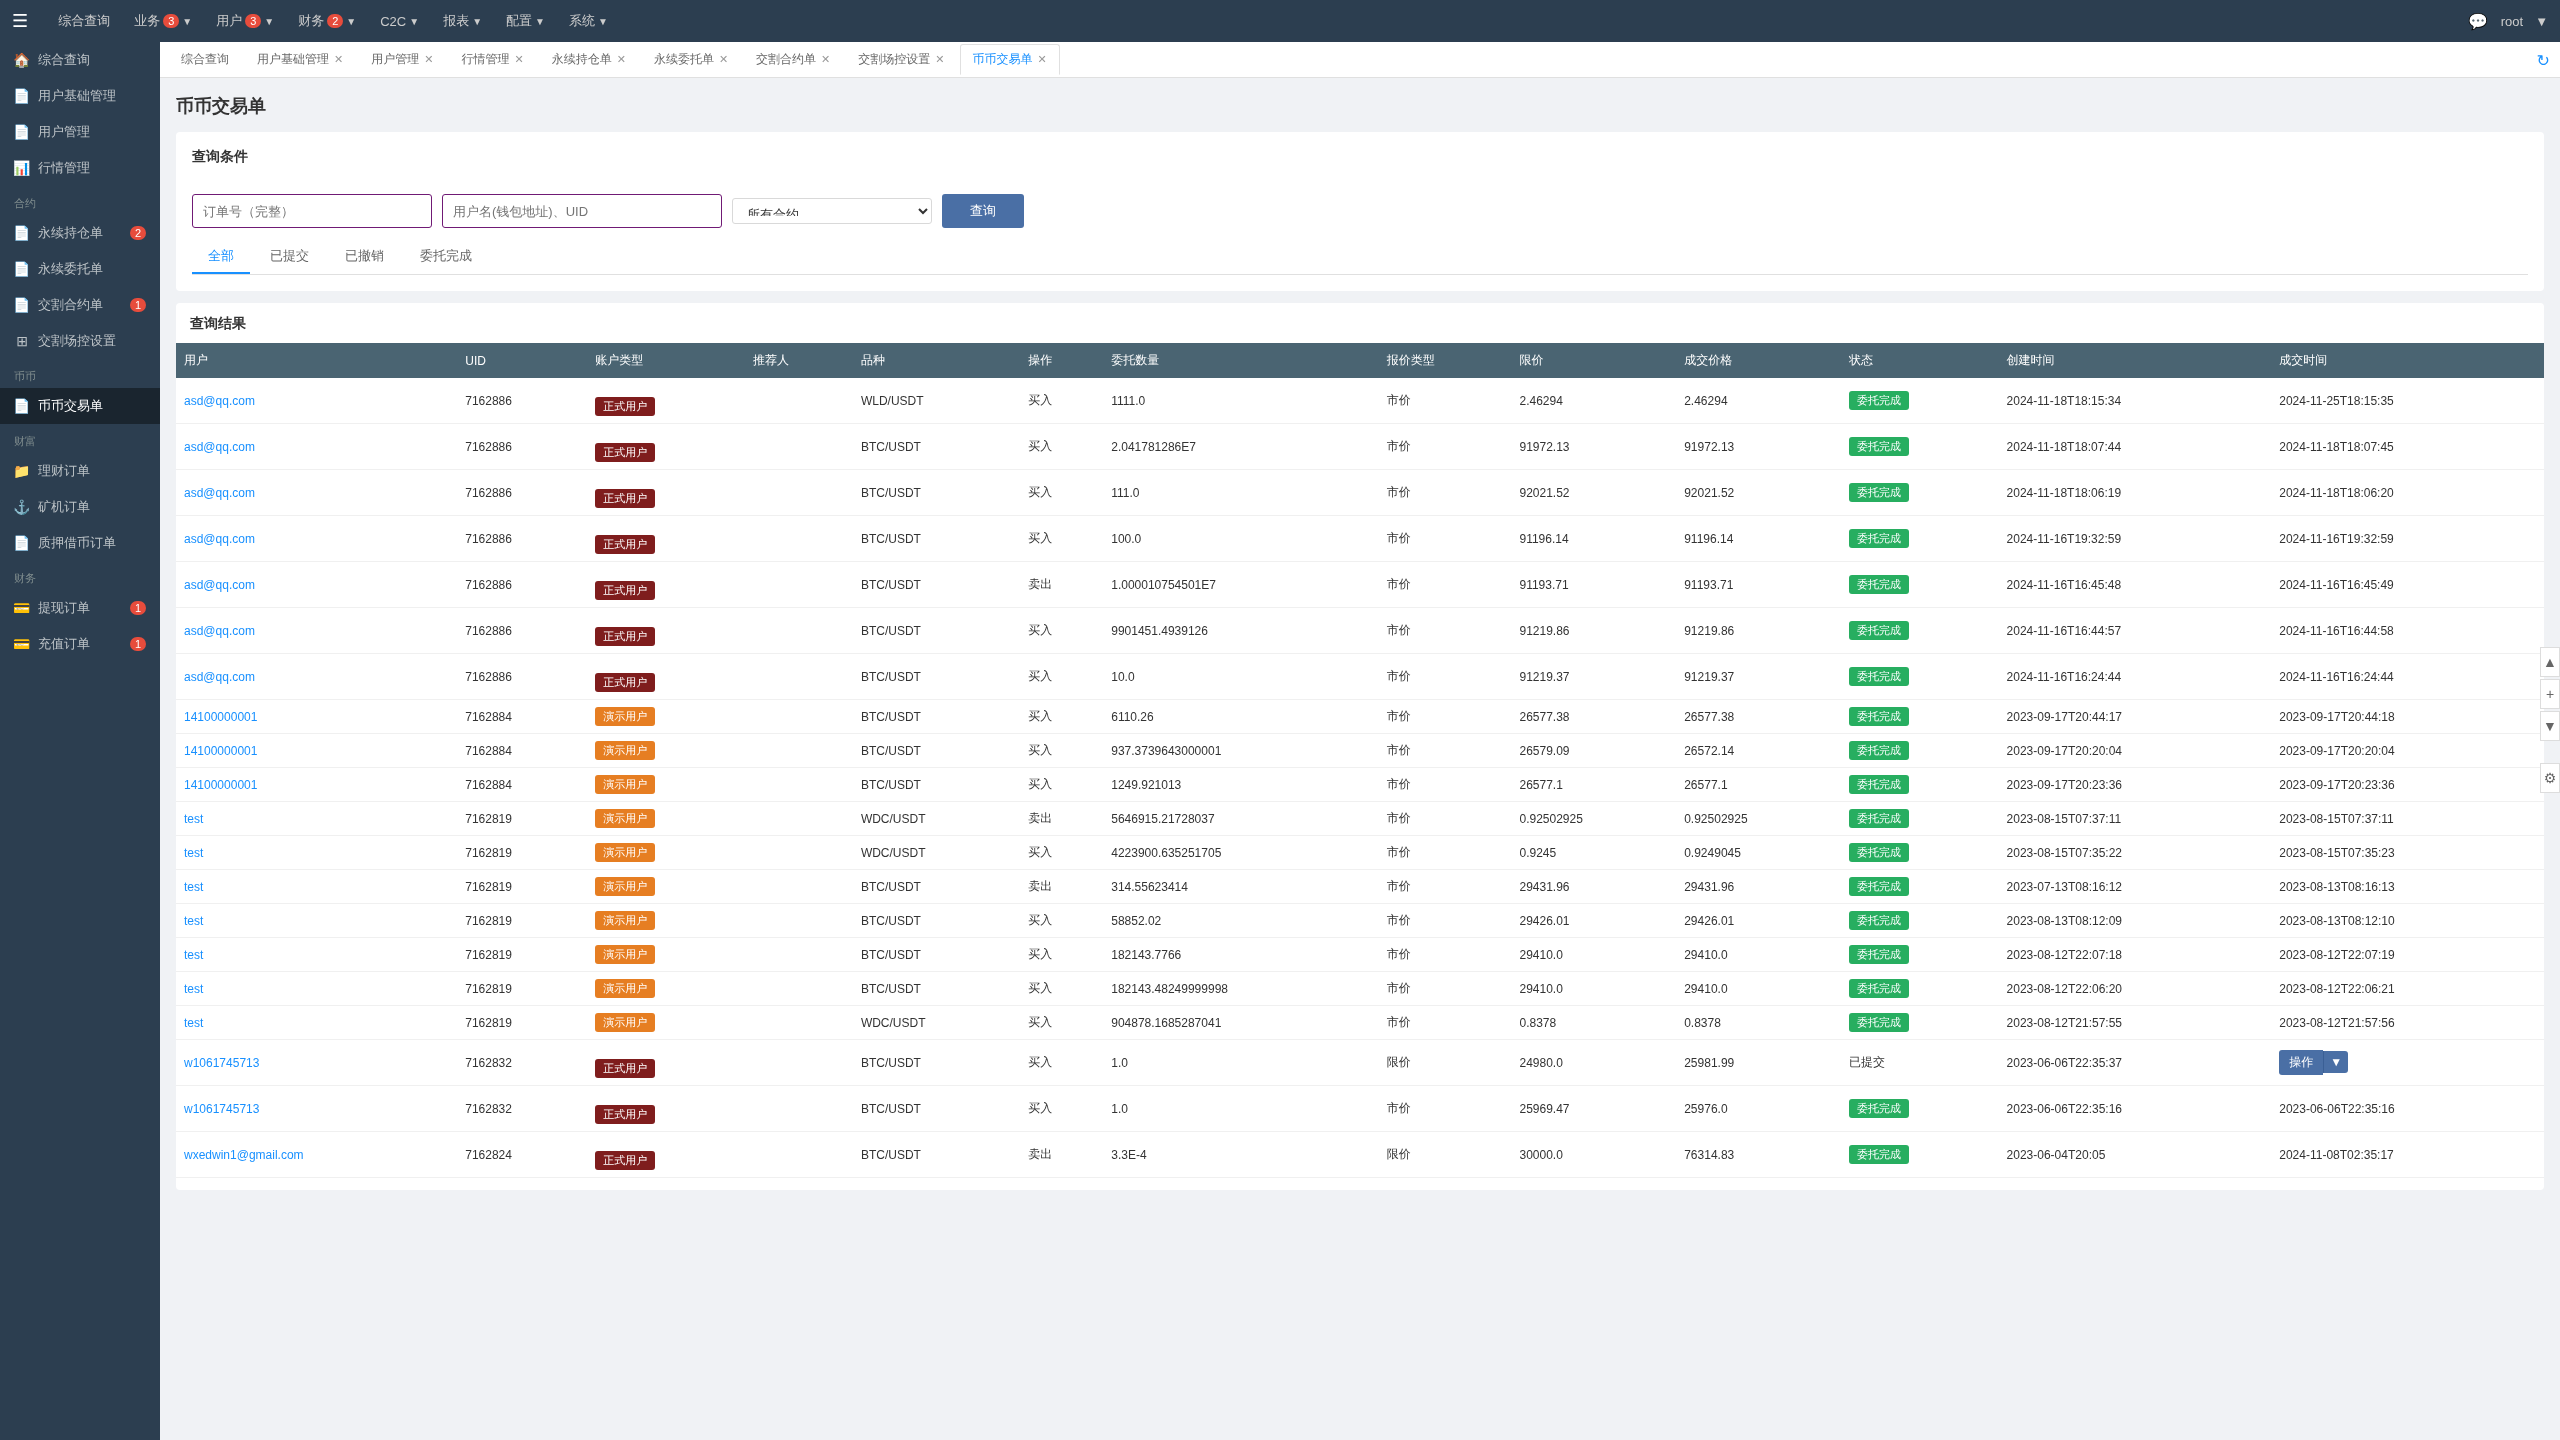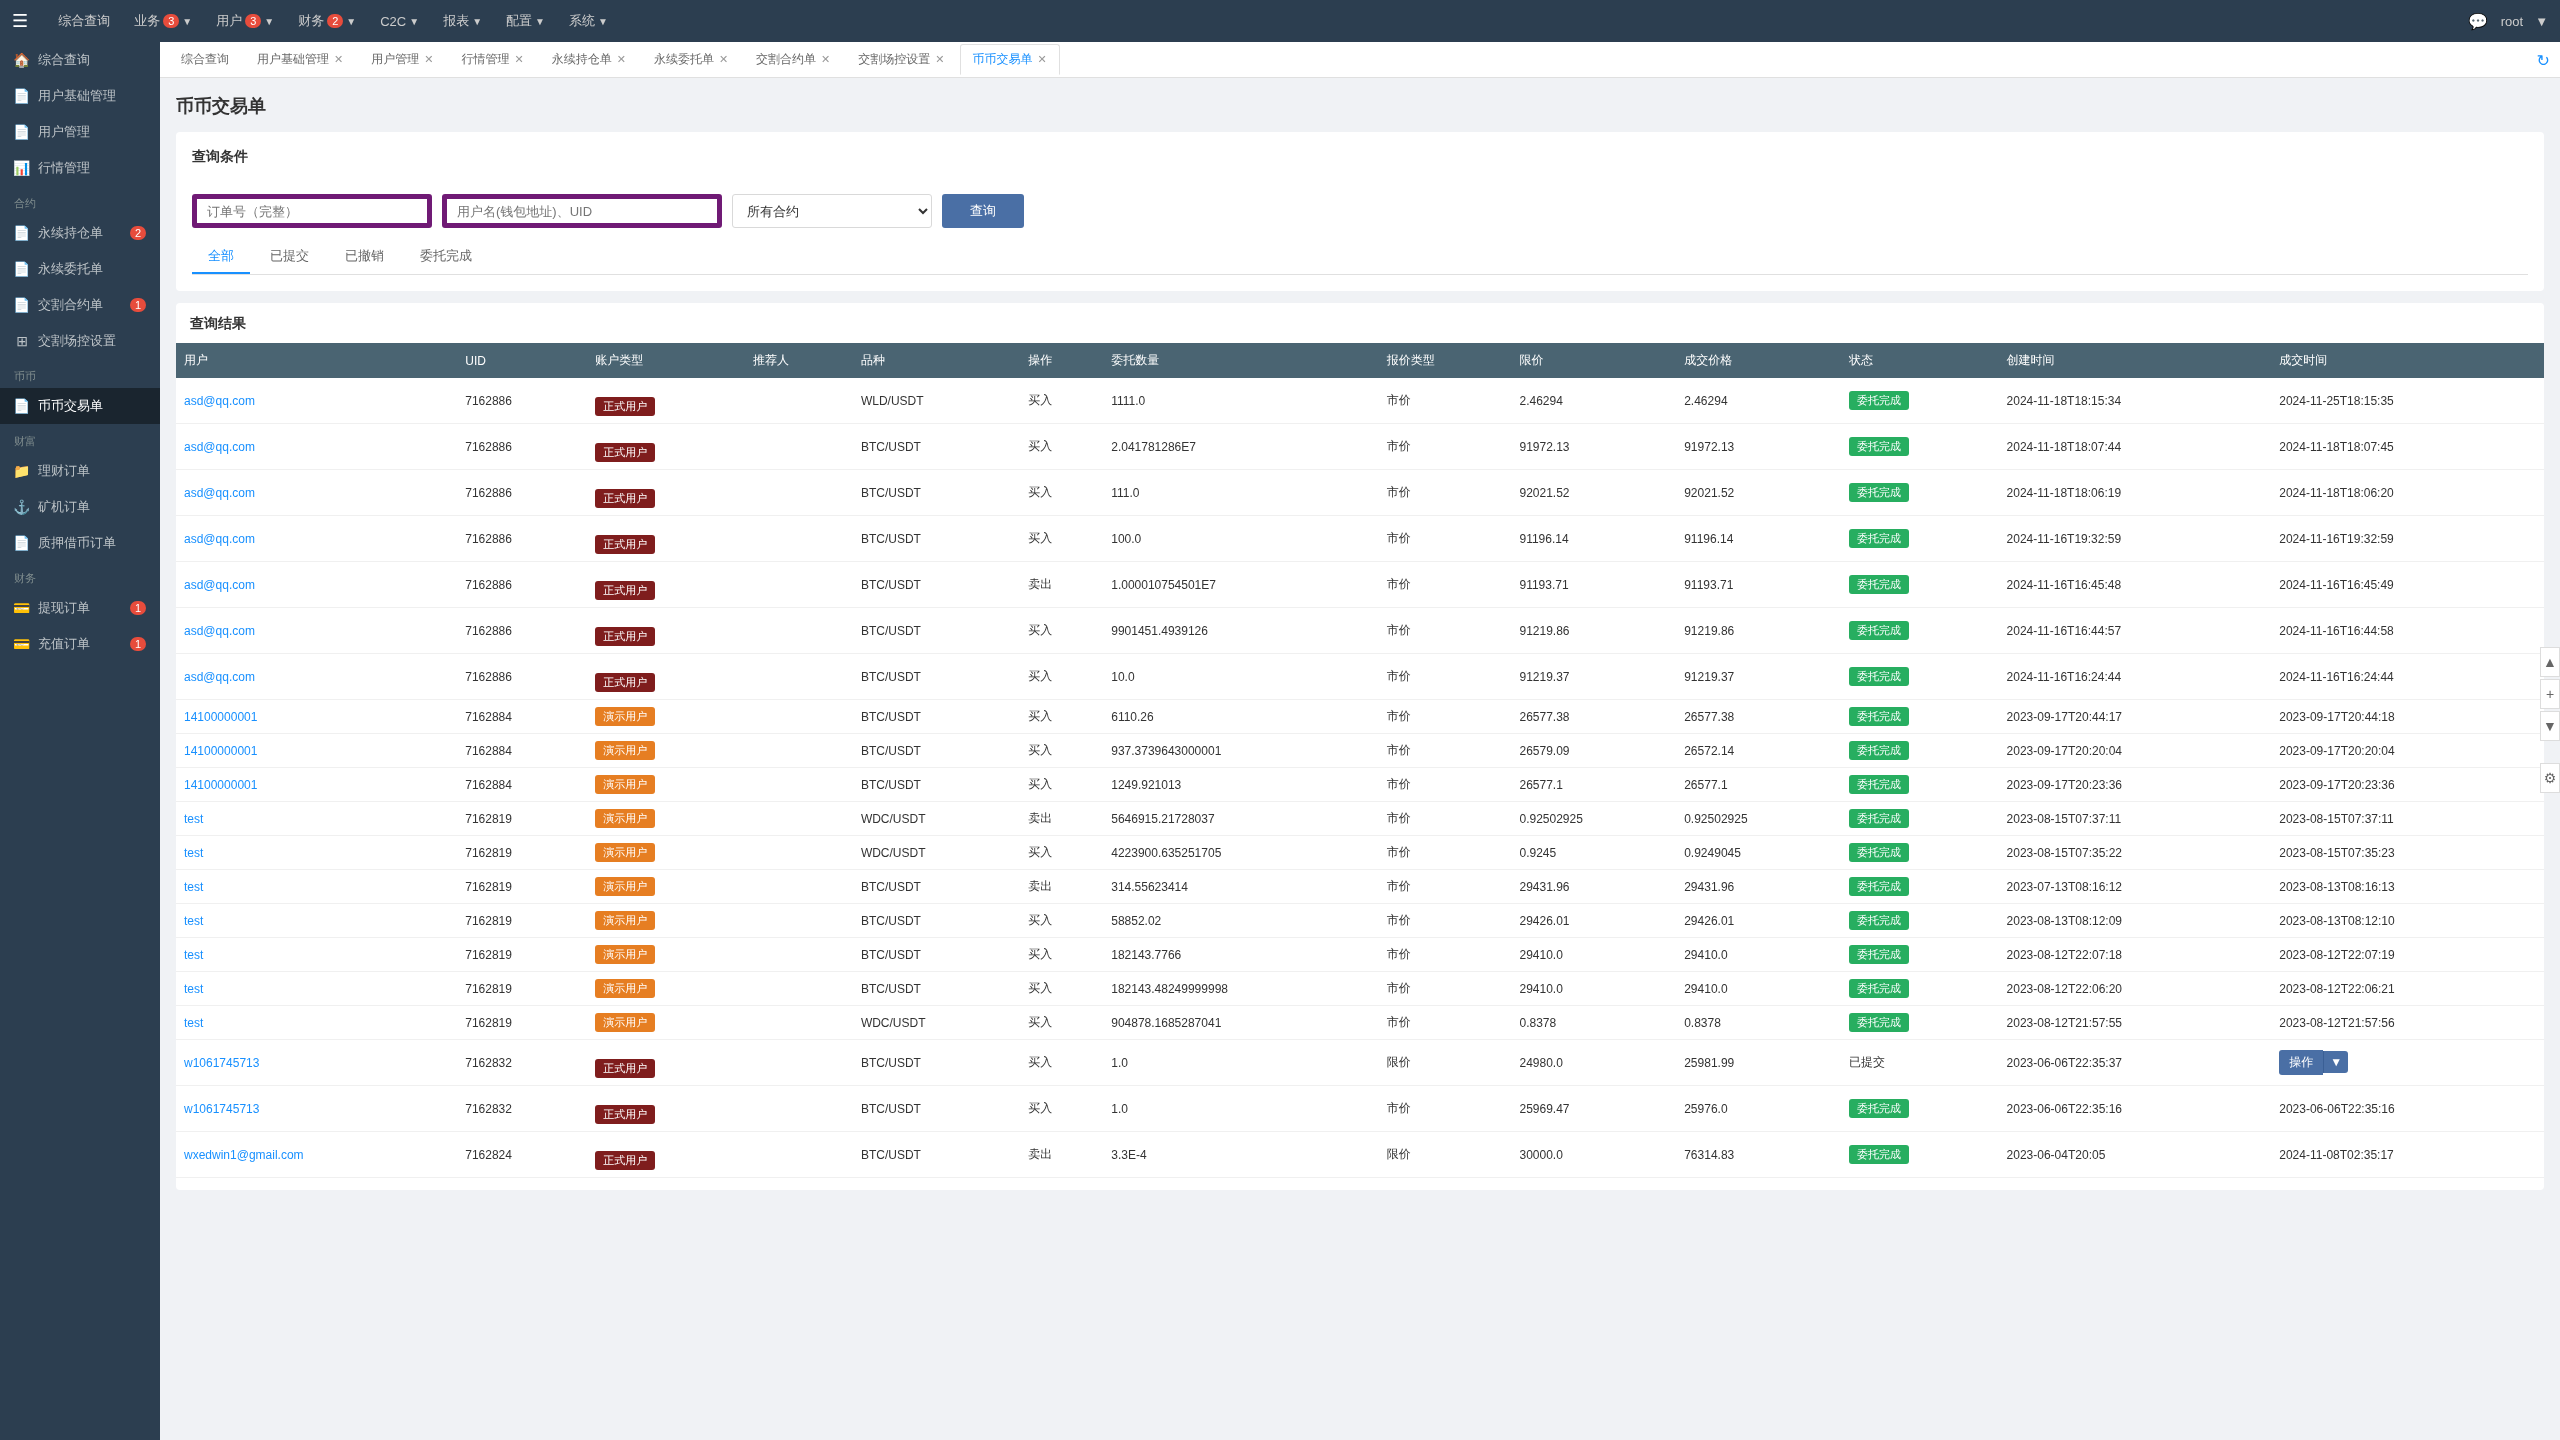--- a/index.html
+++ b/index.html
@@ -37,24 +37,24 @@
     .tab-close { font-size: 11px; color: #999; cursor: pointer; }
 
     
     .page-content { flex: 1; overflow-y: auto; padding: 16px; }
     .page-title { font-size: 18px; font-weight: 600; color: #333; margin-bottom: 14px; }
 
     
     .query-card { background: #fff; padding: 16px; border-radius: 4px; margin-bottom: 12px; }
     .query-card-title { font-size: 14px; font-weight: 600; margin-bottom: 28px; color: #333; }
     .query-row { display: flex; align-items: center; gap: 10px; flex-wrap: wrap; }
-    .query-input { border: 5px solid #701a75; border-radius: 3px; padding: 7px 10px; font-size: 13px; height: 34px; color: #333; background: #fff; }
+    .query-input { border: 1px solid #701a75; border-radius: 3px; padding: 7px 10px; font-size: 13px; height: 34px; color: #333; background: #fff; }
     .query-input.w240 { width: 240px; }
     .query-input.w280 { width: 280px; }
-    .query-select { border: 1px solid #d9d9d9; border-radius: 3px; padding: 7px 10px; font-size: 13px; height: 34px; color: #333; background: #fff; width: 200px; }
+    .query-select { border: 1px solid #d9d9d9; border-radius: 3px; padding: 7px 10px; font-size: 13px; height: 26px; color: #333; background: #fff; width: 200px; }
     .query-btn { background: #4a6fa5; color: #fff; border: none; border-radius: 3px; padding: 7px 28px; font-size: 13px; height: 34px; cursor: pointer; }
 
     .filter-tabs { display: flex; gap: 4px; margin-top: 12px; border-bottom: 1px solid #e0e0e0; }
     .filter-tab { padding: 7px 16px; cursor: pointer; font-size: 13px; color: #666; border-bottom: 2px solid transparent; }
     .filter-tab.active { color: #1890ff; border-bottom-color: #1890ff; font-weight: 500; }
 
     
     .results-card { background: #fff; border-radius: 4px; padding: 12px 0; }
     .results-title { font-size: 14px; font-weight: 600; color: #333; padding: 0 14px 10px; }
 

